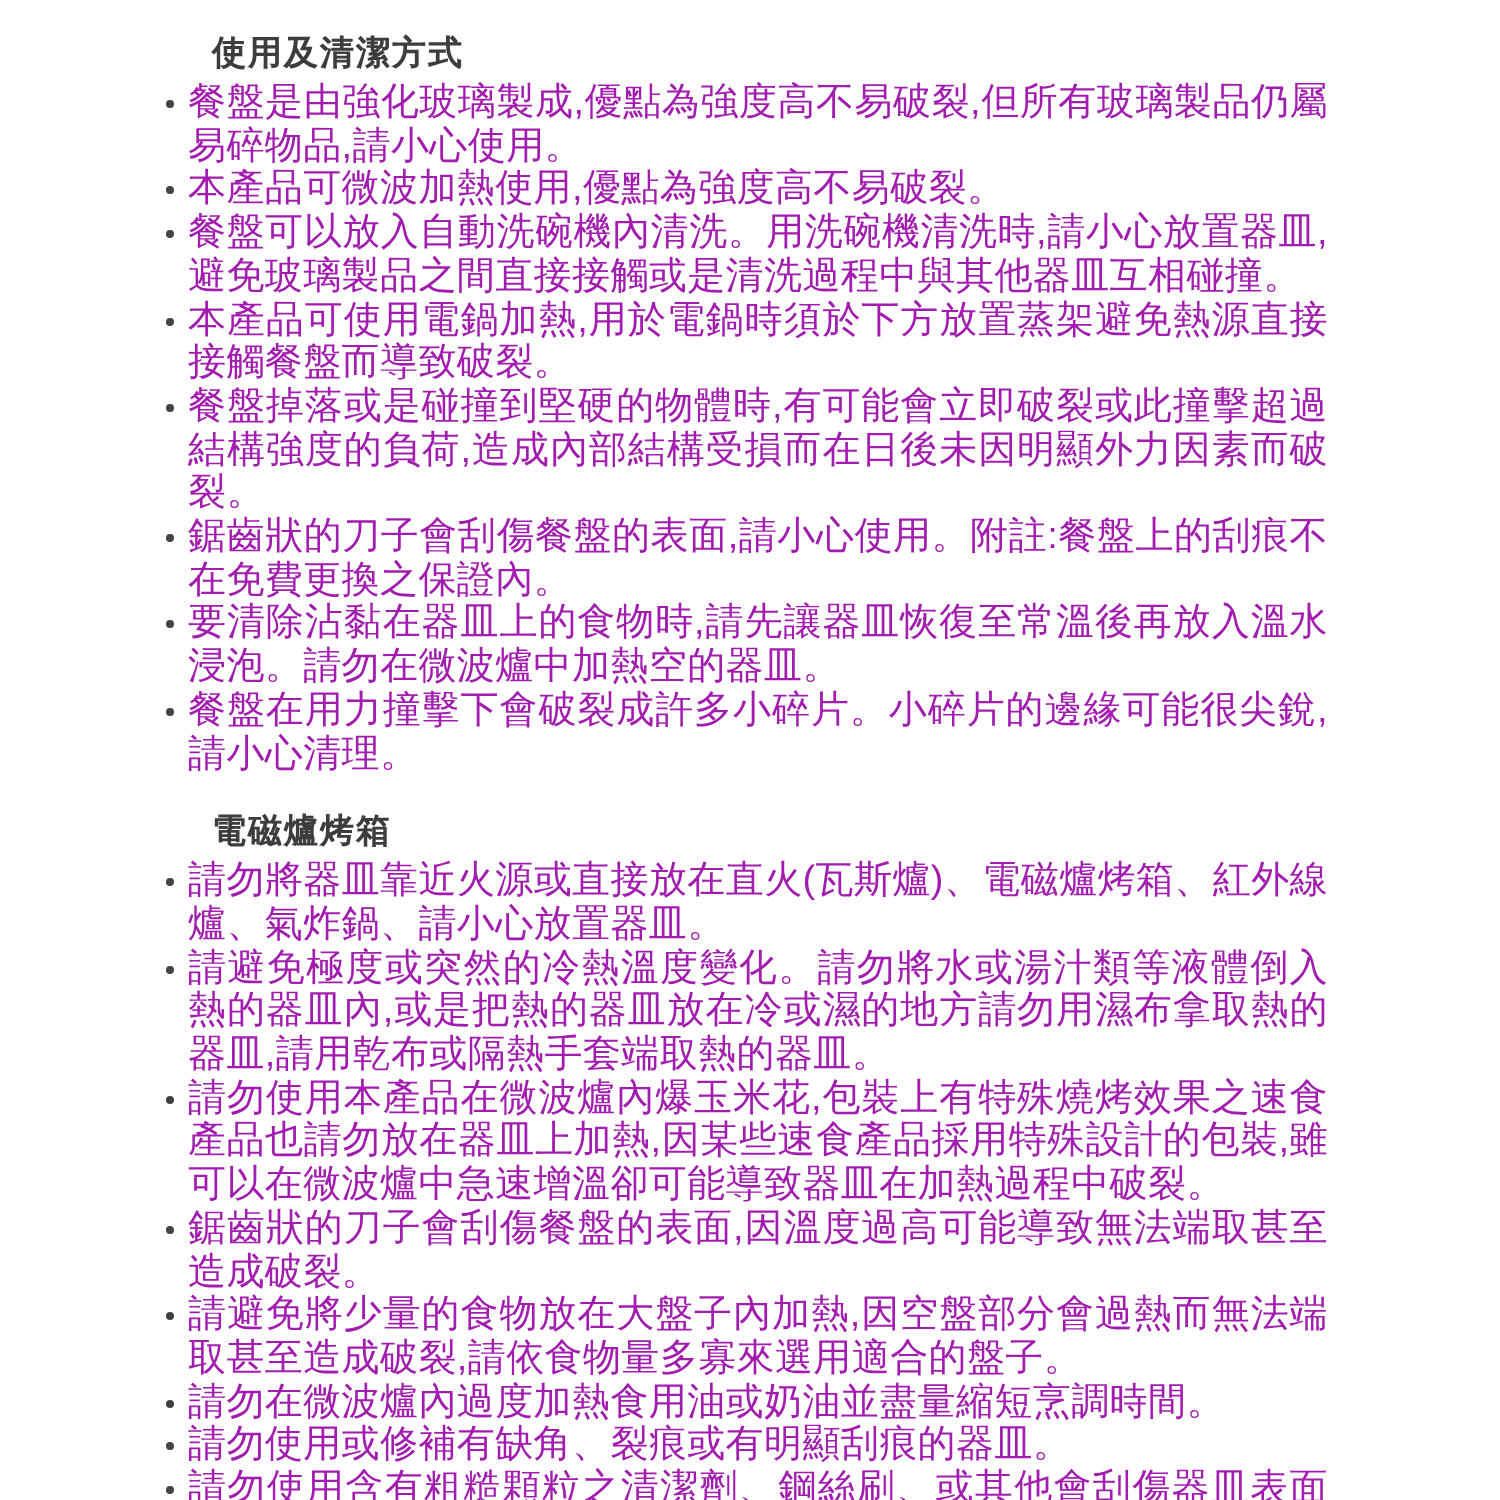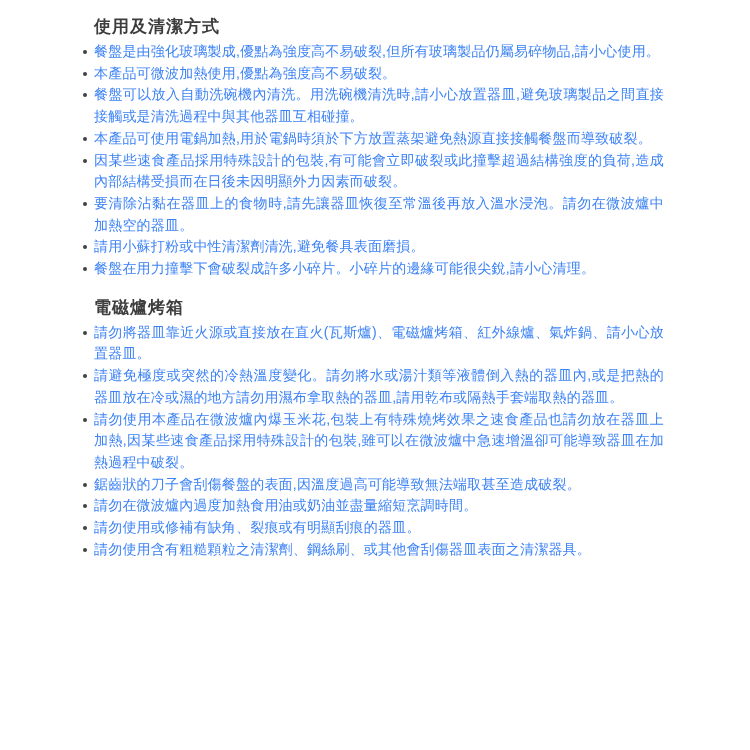--- a/index.html
+++ b/index.html
@@ -21,36 +21,36 @@
     height: 750px;
     padding: 14px 86px 0 94px;
     background: #ffffff;
   }
   .section { margin: 0; }
   .section + .section { margin-top: 15px; }
   .section-title {
     font-size: 17px;
     line-height: 25px;
     font-weight: 700;
-    margin: 0 0 2px 0;
+    margin: 0 0 2px 12px;
     color: #3d3d3d;
     letter-spacing: 1px;
   }
   ul.bullet-list {
     list-style: none;
     margin: 0;
     padding: 0;
   }
   ul.bullet-list li {
     position: relative;
-    font-size: 14px;
+    font-size: 19px;
     line-height: 21.7px;
     letter-spacing: 0.2px;
     text-align: justify;
-    color: #3b82f6;
+    color: #a21caf;
   }
   ul.bullet-list li::before {
     content: "";
     position: absolute;
     left: -11px;
     top: 9px;
     width: 4px;
     height: 4px;
     border-radius: 50%;
     background: #414141;
@@ -61,34 +61,35 @@
 
 <div class="page">
 
   <section class="section">
     <h2 class="section-title">使用及清潔方式</h2>
     <ul class="bullet-list">
       <li>餐盤是由強化玻璃製成,優點為強度高不易破裂,但所有玻璃製品仍屬易碎物品,請小心使用。</li>
       <li>本產品可微波加熱使用,優點為強度高不易破裂。</li>
       <li>餐盤可以放入自動洗碗機內清洗。用洗碗機清洗時,請小心放置器皿,避免玻璃製品之間直接接觸或是清洗過程中與其他器皿互相碰撞。</li>
       <li>本產品可使用電鍋加熱,用於電鍋時須於下方放置蒸架避免熱源直接接觸餐盤而導致破裂。</li>
-      <li>因某些速食產品採用特殊設計的包裝,有可能會立即破裂或此撞擊超過結構強度的負荷,造成內部結構受損而在日後未因明顯外力因素而破裂。</li>
+      <li>餐盤掉落或是碰撞到堅硬的物體時,有可能會立即破裂或此撞擊超過結構強度的負荷,造成內部結構受損而在日後未因明顯外力因素而破裂。</li>
+      <li>鋸齒狀的刀子會刮傷餐盤的表面,請小心使用。附註:餐盤上的刮痕不在免費更換之保證內。</li>
       <li>要清除沾黏在器皿上的食物時,請先讓器皿恢復至常溫後再放入溫水浸泡。請勿在微波爐中加熱空的器皿。</li>
-      <li>請用小蘇打粉或中性清潔劑清洗,避免餐具表面磨損。</li>
       <li>餐盤在用力撞擊下會破裂成許多小碎片。小碎片的邊緣可能很尖銳,請小心清理。</li>
     </ul>
   </section>
 
   <section class="section">
     <h2 class="section-title">電磁爐烤箱</h2>
     <ul class="bullet-list">
       <li>請勿將器皿靠近火源或直接放在直火(瓦斯爐)、電磁爐烤箱、紅外線爐、氣炸鍋、請小心放置器皿。</li>
       <li>請避免極度或突然的冷熱溫度變化。請勿將水或湯汁類等液體倒入熱的器皿內,或是把熱的器皿放在冷或濕的地方請勿用濕布拿取熱的器皿,請用乾布或隔熱手套端取熱的器皿。</li>
       <li>請勿使用本產品在微波爐內爆玉米花,包裝上有特殊燒烤效果之速食產品也請勿放在器皿上加熱,因某些速食產品採用特殊設計的包裝,雖可以在微波爐中急速增溫卻可能導致器皿在加熱過程中破裂。</li>
       <li>鋸齒狀的刀子會刮傷餐盤的表面,因溫度過高可能導致無法端取甚至造成破裂。</li>
+      <li>請避免將少量的食物放在大盤子內加熱,因空盤部分會過熱而無法端取甚至造成破裂,請依食物量多寡來選用適合的盤子。</li>
       <li>請勿在微波爐內過度加熱食用油或奶油並盡量縮短烹調時間。</li>
       <li>請勿使用或修補有缺角、裂痕或有明顯刮痕的器皿。</li>
       <li>請勿使用含有粗糙顆粒之清潔劑、鋼絲刷、或其他會刮傷器皿表面之清潔器具。</li>
 
     </ul>
   </section>
 
 </div>
 
 </body></html>

